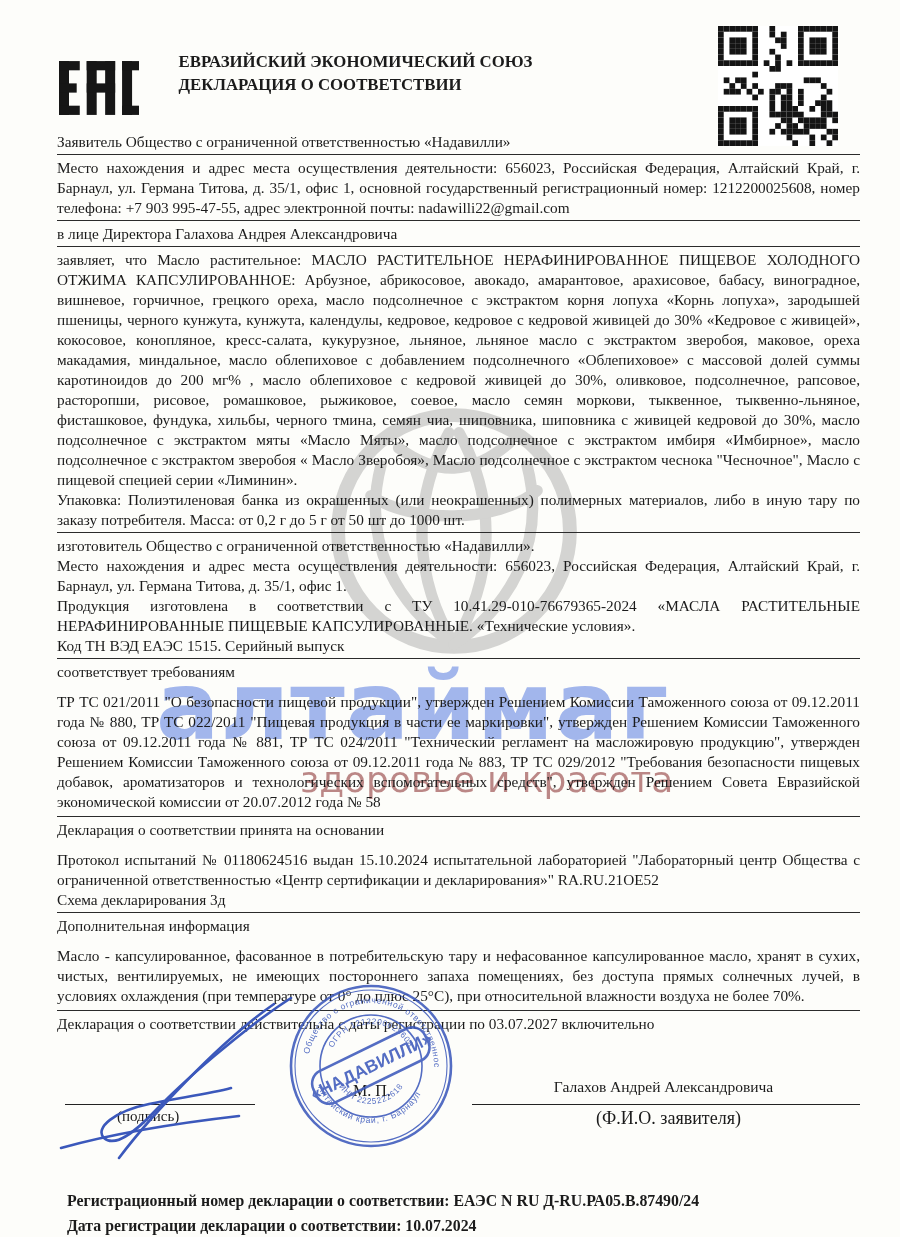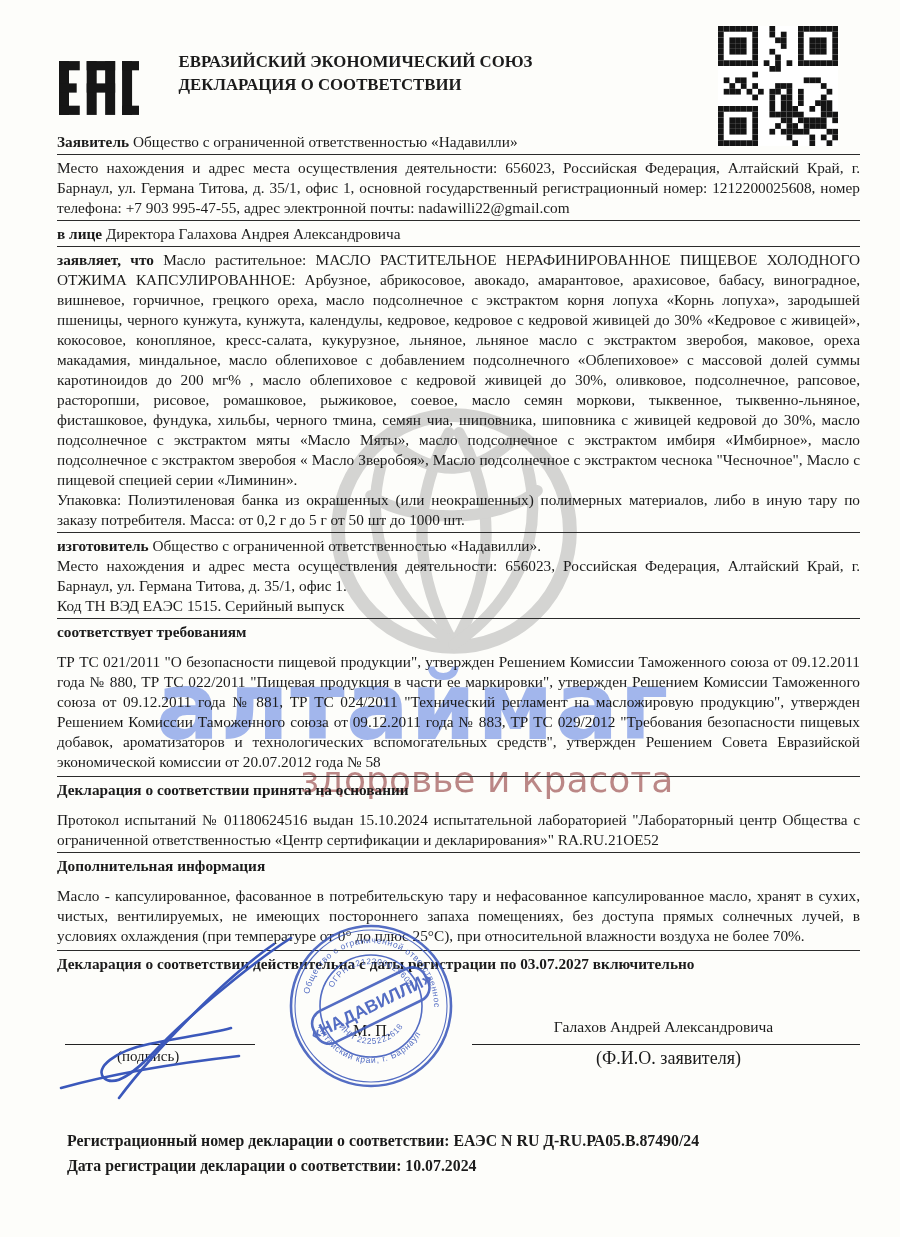--- a/index.html
+++ b/index.html
@@ -1,21 +1,21 @@
 <!DOCTYPE html>
 <html><head>
 <meta charset="utf-8">
 <style>
   html,body{margin:0;padding:0;background:#e8e8e8;}
   .page{position:relative;width:900px;height:1237px;margin:0 auto;background:#fdfdfa;
         font-family:"Liberation Serif",serif;color:#1b1b1b;overflow:hidden;
         box-shadow:0 0 6px rgba(0,0,0,.25);}
   .content{position:absolute;left:57px;right:40px;top:24px;z-index:1;}
   p{margin:0;font-size:15.3px;line-height:20px;text-align:justify;}
-  .b{font-weight:bold;}
+  .b{font-weight:normal;}
   .rule{border:none;border-top:1.6px solid #2b2b2b;margin:2px 0 3px;}
   .rule.thick{border-top-width:1.9px;}
 
   
   .header{position:relative;height:104px;}
   .eac-logo{position:absolute;left:2px;top:28px;}
   .titles{position:absolute;left:50%;transform:translateX(-50%);top:26px;width:560px;
           text-align:left;font-weight:bold;font-size:16.8px;line-height:23px;}
   .qr-box{position:absolute;right:22px;top:2px;width:120px;height:120px;}
   .applicant-line{margin-top:4px;padding-right:150px;}
@@ -293,29 +293,31 @@
 
     <p><span class="b">в лице</span> <span>Директора Галахова Андрея Александровича</span></p>
     <hr class="rule">
 
     <p><span class="b">заявляет, что</span> <span>Масло растительное: МАСЛО РАСТИТЕЛЬНОЕ НЕРАФИНИРОВАННОЕ ПИЩЕВОЕ ХОЛОДНОГО ОТЖИМА КАПСУЛИРОВАННОЕ: Арбузное, абрикосовое, авокадо, амарантовое, арахисовое, бабасу, виноградное, вишневое, горчичное, грецкого ореха, масло подсолнечное с экстрактом корня лопуха «Корнь лопуха», зародышей пшеницы, черного кунжута, кунжута, календулы, кедровое,  кедровое с кедровой живицей до 30% «Кедровое с живицей», кокосовое, конопляное, кресс-салата, кукурузное, льняное,  льняное масло с экстрактом зверобоя, маковое, ореха макадамия,  миндальное, масло облепиховое с добавлением подсолнечного «Облепиховое» с массовой долей  суммы  каротиноидов до 200 мг% , масло облепиховое  с кедровой живицей до 30%, оливковое, подсолнечное, рапсовое, расторопши, рисовое, ромашковое, рыжиковое, соевое, масло семян моркови, тыквенное, тыквенно-льняное,  фисташковое, фундука, хильбы, черного тмина, семян чиа, шиповника,  шиповника с живицей кедровой до 30%, масло подсолнечное с экстрактом мяты «Масло Мяты», масло подсолнечное с экстрактом имбиря «Имбирное», масло подсолнечное с экстрактом зверобоя « Масло Зверобоя», Масло подсолнечное с экстрактом  чеснока "Чесночное",  Масло с пищевой специей серии «Лиминин».</span></p>
     <p>Упаковка: Полиэтиленовая банка из окрашенных (или неокрашенных) полимерных материалов, либо в иную тару по заказу потребителя. Масса: от 0,2 г до 5 г от 50 шт до 1000 шт.</p>
     <hr class="rule">
 
     <p><span class="b">изготовитель</span> <span>Общество с ограниченной ответственностью «Надавилли».</span></p>
     <p>Место нахождения и адрес места осуществления деятельности: 656023, Российская Федерация, Алтайский Край, г. Барнаул, ул. Германа Титова, д. 35/1, офис 1.</p>
+    <p>Продукция изготовлена в соответствии с ТУ 10.41.29-010-76679365-2024 «МАСЛА РАСТИТЕЛЬНЫЕ НЕРАФИНИРОВАННЫЕ ПИЩЕВЫЕ КАПСУЛИРОВАННЫЕ. «Технические условия».</p>
     <p>Код ТН ВЭД ЕАЭС 1515. Серийный выпуск</p>
     <hr class="rule">
 
     <p class="b">соответствует требованиям</p>
     <p class="gap-top">ТР ТС 021/2011 "О безопасности пищевой продукции", утвержден Решением Комиссии Таможенного союза от 09.12.2011 года № 880, ТР ТС 022/2011 "Пищевая продукция в части ее маркировки", утвержден Решением Комиссии Таможенного союза от 09.12.2011 года № 881, ТР ТС 024/2011 "Технический регламент на масложировую продукцию", утвержден Решением Комиссии Таможенного союза от 09.12.2011 года № 883, ТР ТС 029/2012 "Требования безопасности пищевых добавок, ароматизаторов и технологических вспомогательных средств", утвержден Решением Совета Евразийской экономической комиссии от 20.07.2012 года № 58</p>
     <hr class="rule small-gap-top">
 
     <p class="b">Декларация о соответствии принята на основании</p>
     <p class="gap-top">Протокол испытаний № 01180624516 выдан 15.10.2024 испытательной лабораторией "Лабораторный центр Общества с ограниченной ответственностью «Центр сертификации и декларирования»" RA.RU.21ОЕ52</p>
+    <p>Схема декларирования 3д</p>
     <hr class="rule">
 
     <p class="b">Дополнительная информация</p>
     <p class="gap-top">Масло - капсулированное, фасованное в потребительскую тару и нефасованное капсулированное масло, хранят в сухих, чистых, вентилируемых, не имеющих постороннего запаха помещениях, без доступа прямых солнечных лучей, в условиях охлаждения (при температуре от 0° до плюс 25°С), при относительной влажности воздуха не более 70%.</p>
     <hr class="rule thick small-gap-top">
 
     <p class="b">Декларация о соответствии действительна с даты регистрации по 03.07.2027 включительно</p>
 
     <div class="sig">
       <div class="sign-svg">

